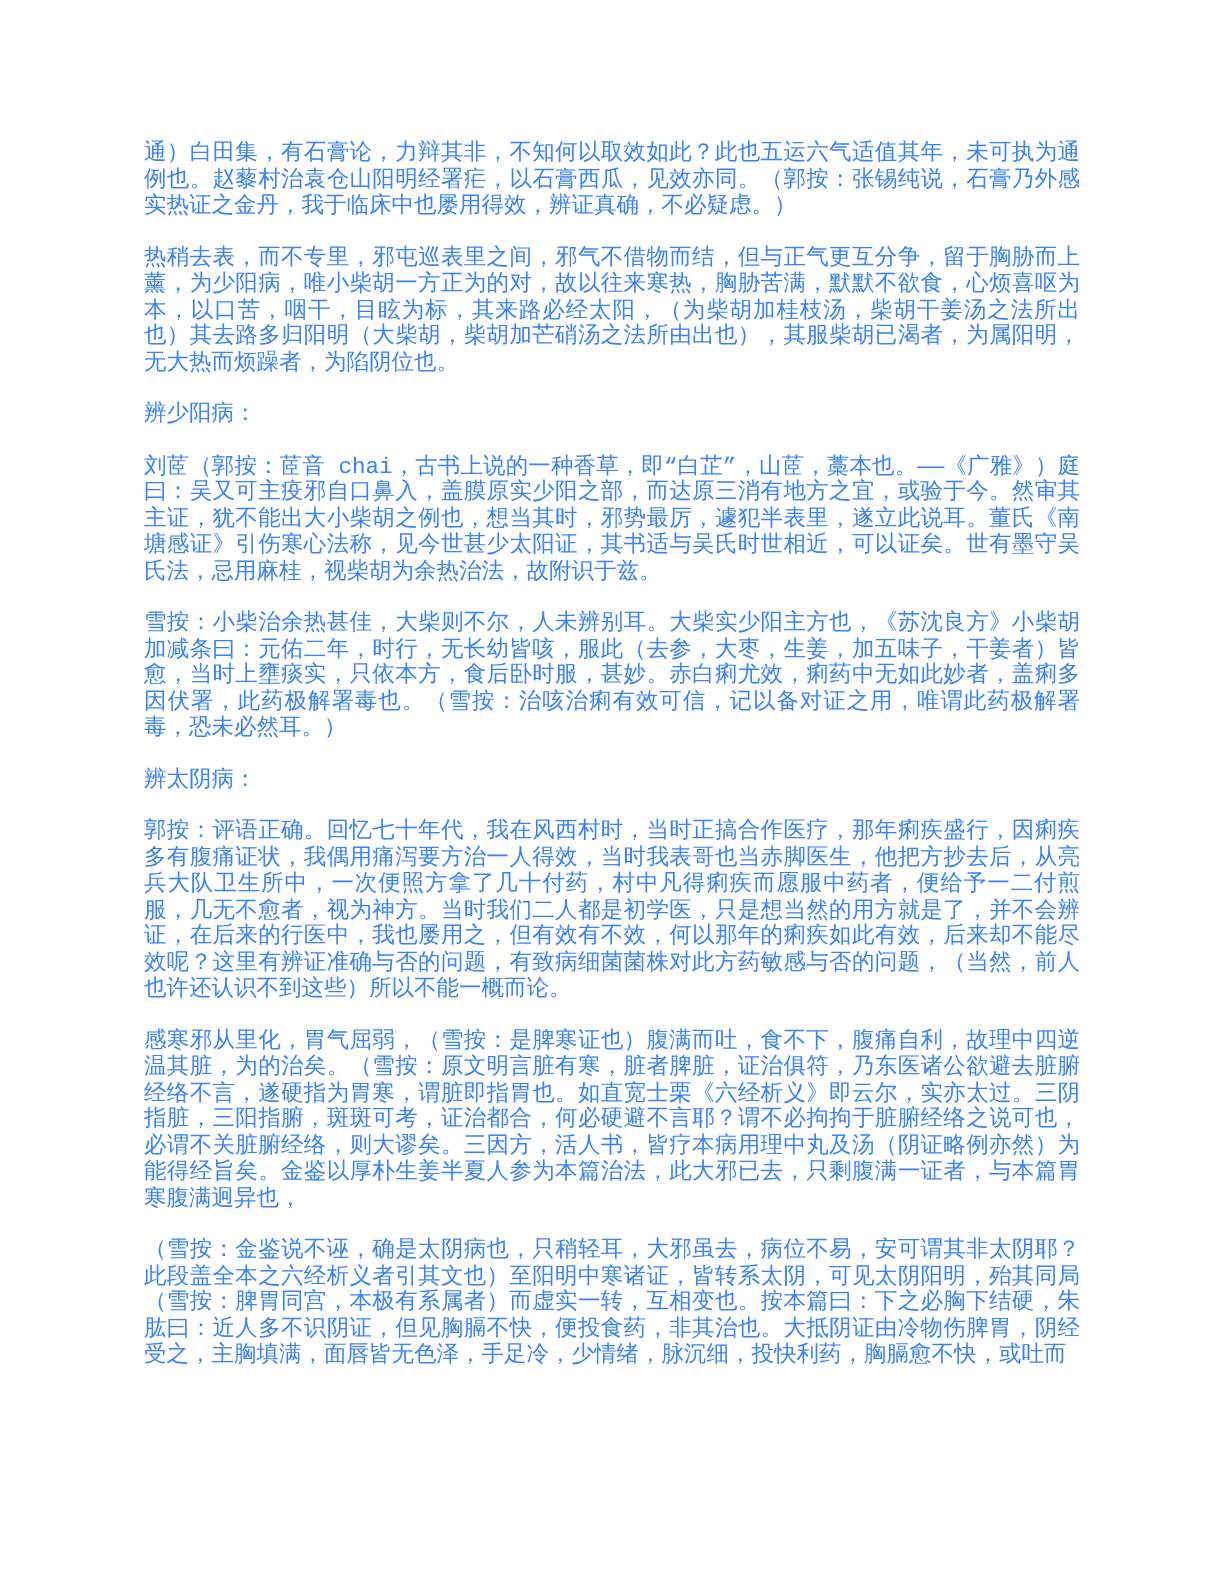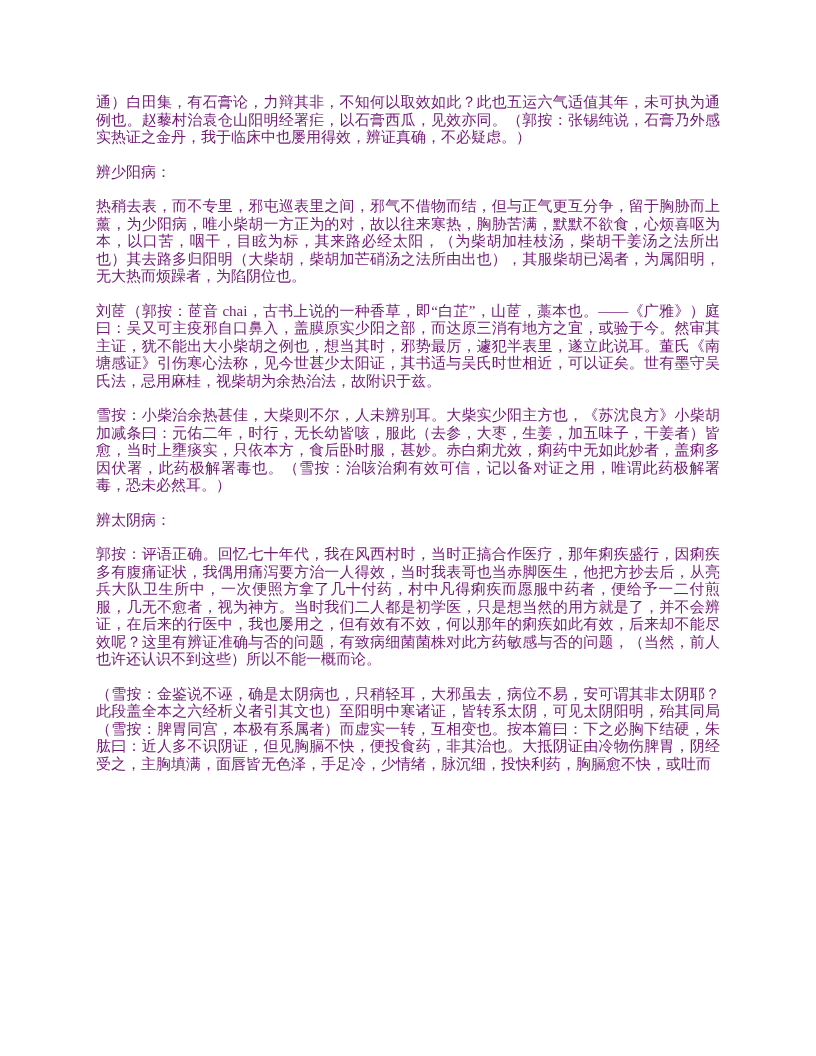--- a/index.html
+++ b/index.html
@@ -11,43 +11,44 @@
     position: relative;
     width: 816px;
     height: 1056px;
     background: #ffffff;
     overflow: hidden;
     box-sizing: border-box;
     padding: 94px 96px 96px 96px;
   }
   .text-block {
     width: 624px;
-    color: #701a75;
-    font-family: Liberation Serif, serif;
+    color: #3b82f6;
+    font-family: Liberation Mono, monospace;
     font-size: 15px;
     line-height: 17.5px;
     text-align: justify;
   }
   .text-block p {
     margin: 0 0 17px 0;
     padding: 0;
     word-break: break-all;
     overflow-wrap: break-word;
   }
   .text-block p:last-child {
     margin-bottom: 12px;
   }
 </style>
 </head>
 <body>
 
 <div class="page">
   <div class="text-block">
     <p>通）白田集，有石膏论，力辩其非，不知何以取效如此？此也五运六气适值其年，未可执为通例也。赵藜村治袁仓山阳明经署疟，以石膏西瓜，见效亦同。（郭按：张锡纯说，石膏乃外感实热证之金丹，我于临床中也屡用得效，辨证真确，不必疑虑。）</p>
+    <p>热稍去表，而不专里，邪屯巡表里之间，邪气不借物而结，但与正气更互分争，留于胸胁而上薰，为少阳病，唯小柴胡一方正为的对，故以往来寒热，胸胁苦满，默默不欲食，心烦喜呕为本，以口苦，咽干，目眩为标，其来路必经太阳，（为柴胡加桂枝汤，柴胡干姜汤之法所出也）其去路多归阳明（大柴胡，柴胡加芒硝汤之法所由出也），其服柴胡已渴者，为属阳明，无大热而烦躁者，为陷阴位也。</p>
     <p>辨少阳病：</p>
-    <p>热稍去表，而不专里，邪屯巡表里之间，邪气不借物而结，但与正气更互分争，留于胸胁而上薰，为少阳病，唯小柴胡一方正为的对，故以往来寒热，胸胁苦满，默默不欲食，心烦喜呕为本，以口苦，咽干，目眩为标，其来路必经太阳，（为柴胡加桂枝汤，柴胡干姜汤之法所出也）其去路多归阳明（大柴胡，柴胡加芒硝汤之法所由出也），其服柴胡已渴者，为属阳明，无大热而烦躁者，为陷阴位也。</p>
     <p>刘茝（郭按：茝音 chai，古书上说的一种香草，即“白芷”，山茝，藁本也。——《广雅》）庭曰：吴又可主疫邪自口鼻入，盖膜原实少阳之部，而达原三消有地方之宜，或验于今。然审其主证，犹不能出大小柴胡之例也，想当其时，邪势最厉，遽犯半表里，遂立此说耳。董氏《南塘感证》引伤寒心法称，见今世甚少太阳证，其书适与吴氏时世相近，可以证矣。世有墨守吴氏法，忌用麻桂，视柴胡为余热治法，故附识于兹。</p>
     <p>雪按：小柴治余热甚佳，大柴则不尔，人未辨别耳。大柴实少阳主方也，《苏沈良方》小柴胡加减条曰：元佑二年，时行，无长幼皆咳，服此（去参，大枣，生姜，加五味子，干姜者）皆愈，当时上壅痰实，只依本方，食后卧时服，甚妙。赤白痢尤效，痢药中无如此妙者，盖痢多因伏署，此药极解署毒也。（雪按：治咳治痢有效可信，记以备对证之用，唯谓此药极解署毒，恐未必然耳。）</p>
     <p>辨太阴病：</p>
     <p>郭按：评语正确。回忆七十年代，我在风西村时，当时正搞合作医疗，那年痢疾盛行，因痢疾多有腹痛证状，我偶用痛泻要方治一人得效，当时我表哥也当赤脚医生，他把方抄去后，从亮兵大队卫生所中，一次便照方拿了几十付药，村中凡得痢疾而愿服中药者，便给予一二付煎服，几无不愈者，视为神方。当时我们二人都是初学医，只是想当然的用方就是了，并不会辨证，在后来的行医中，我也屡用之，但有效有不效，何以那年的痢疾如此有效，后来却不能尽效呢？这里有辨证准确与否的问题，有致病细菌菌株对此方药敏感与否的问题，（当然，前人也许还认识不到这些）所以不能一概而论。</p>
+    <p>感寒邪从里化，胃气屈弱，（雪按：是脾寒证也）腹满而吐，食不下，腹痛自利，故理中四逆温其脏，为的治矣。（雪按：原文明言脏有寒，脏者脾脏，证治俱符，乃东医诸公欲避去脏腑经络不言，遂硬指为胃寒，谓脏即指胃也。如直宽士栗《六经析义》即云尔，实亦太过。三阴指脏，三阳指腑，斑斑可考，证治都合，何必硬避不言耶？谓不必拘拘于脏腑经络之说可也，必谓不关脏腑经络，则大谬矣。三因方，活人书，皆疗本病用理中丸及汤（阴证略例亦然）为能得经旨矣。金鉴以厚朴生姜半夏人参为本篇治法，此大邪已去，只剩腹满一证者，与本篇胃寒腹满迥异也，</p>
     <p>（雪按：金鉴说不诬，确是太阴病也，只稍轻耳，大邪虽去，病位不易，安可谓其非太阴耶？此段盖全本之六经析义者引其文也）至阳明中寒诸证，皆转系太阴，可见太阴阳明，殆其同局（雪按：脾胃同宫，本极有系属者）而虚实一转，互相变也。按本篇曰：下之必胸下结硬，朱肱曰：近人多不识阴证，但见胸膈不快，便投食药，非其治也。大抵阴证由冷物伤脾胃，阴经受之，主胸填满，面唇皆无色泽，手足冷，少情绪，脉沉细，投快利药，胸膈愈不快，或吐而</p>
   </div>
 </div>
 
 </body></html>

